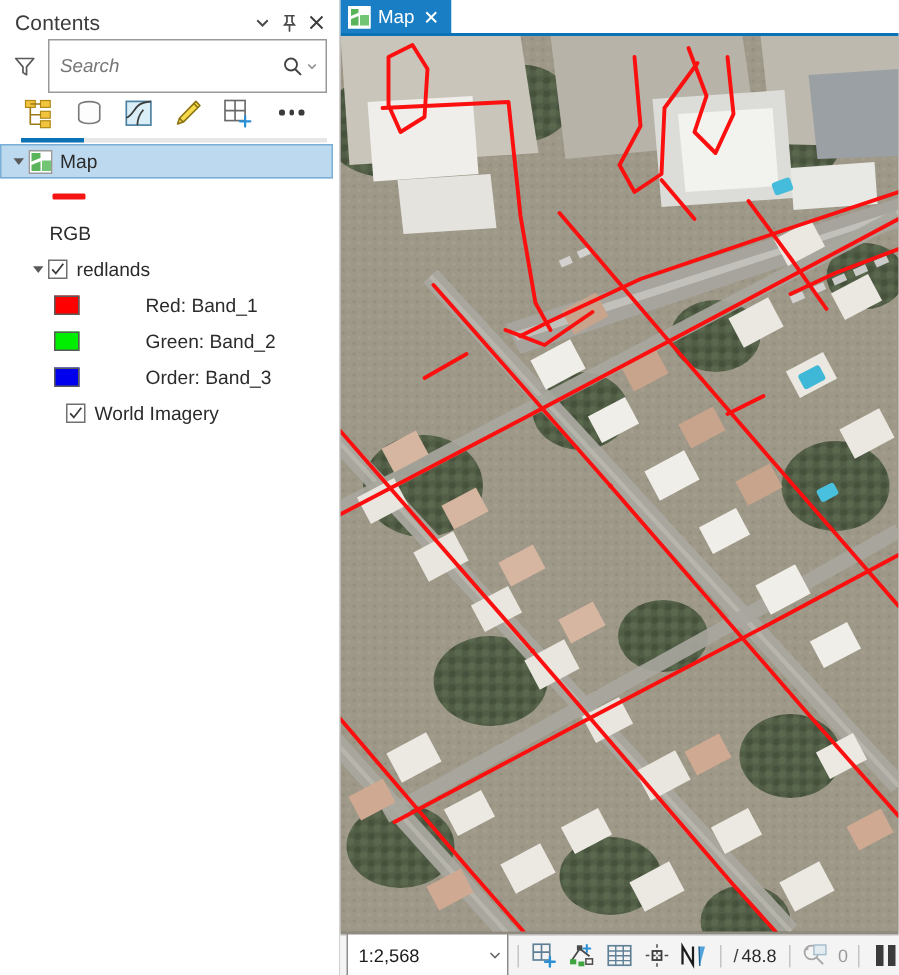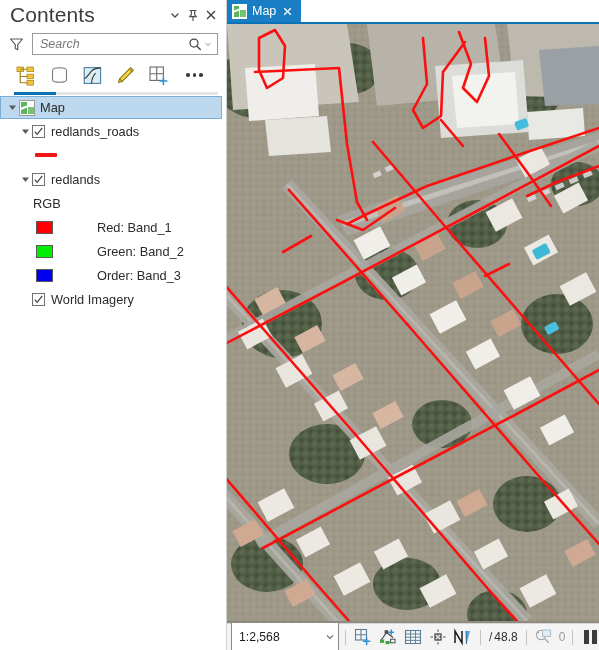--- a/index.html
+++ b/index.html
@@ -36,21 +36,21 @@
 
   .pane-header {
     height: 30px;
     display: flex;
     align-items: center;
     padding: 0 6px 0 10px;
     background: #ffffff;
     flex: 0 0 30px;
   }
   .pane-title {
-    font-size: 21px;
+    font-size: 14px;
     color: #3b3b3b;
     font-weight: 400;
     letter-spacing: 0.1px;
     flex: 1 1 auto;
     white-space: nowrap;
   }
   .hdr-btn {
     width: 18px; height: 20px;
     display: flex; align-items: center; justify-content: center;
     color: #4a4a4a;
@@ -69,21 +69,21 @@
     flex: 0 0 28px;
   }
   .filter-icon {
     width: 20px; height: 20px;
     display: flex; align-items: center; justify-content: center;
     color: #5a5a5a;
     flex: 0 0 20px;
   }
   .search-box {
     flex: 1 1 auto;
-    height: 22px;
+    height: 36px;
     border: 1px solid #999999;
     background: #ffffff;
     display: flex;
     align-items: center;
     padding: 0 4px 0 7px;
   }
   .search-input-text {
     flex: 1 1 auto;
     font-size: 12.5px;
     font-style: italic;
@@ -479,72 +479,59 @@
             </svg>
         </div>
         <div class="map-icon">
           <span class="g1"></span>
             <span class="g2"></span>
             <span class="wline"></span>
         </div>
         <span>Map</span>
       </div>
 
-      <div class="tree-row indent-2">
-        <div class="expander">
-          <svg width="9" height="9" viewBox="0 0 9 9">
-              <path d="M1 2.5 L8 2.5 L4.5 7 Z" fill="#5a5a5a"></path>
-            </svg>
-        </div>
-        <div class="chk">
-          <svg width="11" height="11" viewBox="0 0 11 11">
-              <path d="M1.8 5.6 L4.2 8.3 L9.2 1.8" stroke="#3b3b3b" stroke-width="1.2" fill="none"></path>
-            </svg>
-        </div>
-        <span>redlands_roads</span>
-      </div>
 
       <div class="tree-row indent-3">
         <div class="swatch-line"></div>
+      </div>
+
+      <div class="tree-row indent-3">
+        <span>RGB</span>
       </div>
 
       <div class="tree-row indent-2">
         <div class="expander">
           <svg width="9" height="9" viewBox="0 0 9 9">
               <path d="M1 2.5 L8 2.5 L4.5 7 Z" fill="#5a5a5a"></path>
             </svg>
         </div>
         <div class="chk">
           <svg width="11" height="11" viewBox="0 0 11 11">
               <path d="M1.8 5.6 L4.2 8.3 L9.2 1.8" stroke="#3b3b3b" stroke-width="1.2" fill="none"></path>
             </svg>
         </div>
         <span>redlands</span>
       </div>
 
-      <div class="tree-row indent-3">
-        <span>RGB</span>
-      </div>
-
       <div class="tree-row indent-4">
         <div class="swatch-box" style="background:#ff0000"></div>
         <span class="band-label">Red:   Band_1</span>
       </div>
 
       <div class="tree-row indent-4">
         <div class="swatch-box" style="background:#00ee00"></div>
         <span class="band-label">Green: Band_2</span>
       </div>
 
       <div class="tree-row indent-4">
         <div class="swatch-box" style="background:#0000ee"></div>
         <span class="band-label">Order:  Band_3</span>
       </div>
 
-      <div class="tree-row indent-2" style="padding-left:32px">
+      <div class="tree-row indent-2" style="padding-left:44px">
         <div class="chk">
           <svg width="11" height="11" viewBox="0 0 11 11">
               <path d="M1.8 5.6 L4.2 8.3 L9.2 1.8" stroke="#3b3b3b" stroke-width="1.2" fill="none"></path>
             </svg>
         </div>
         <span>World Imagery</span>
       </div>
 
     </div>
   </div>

